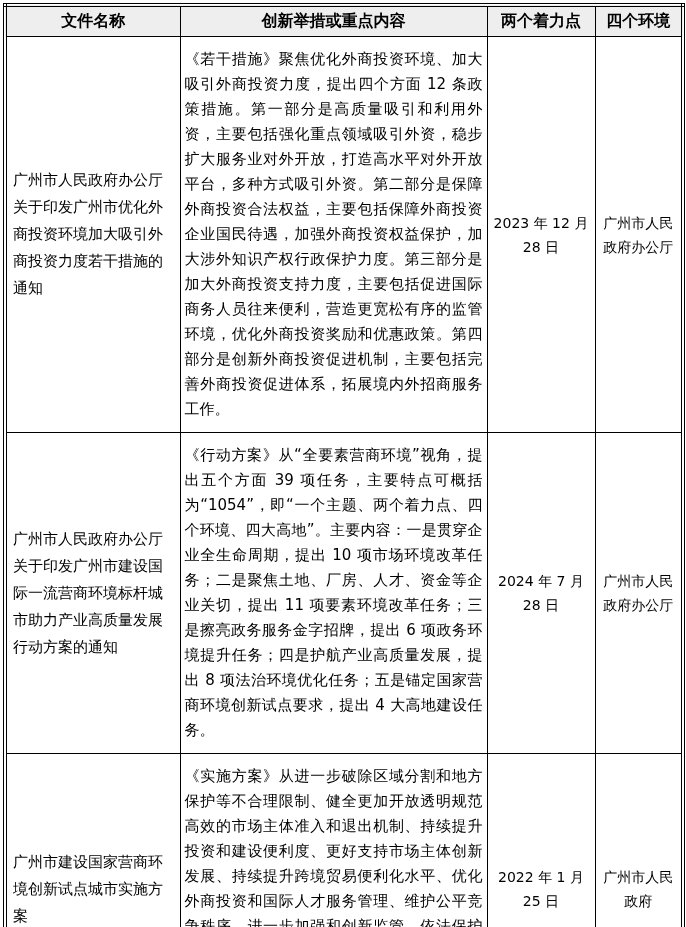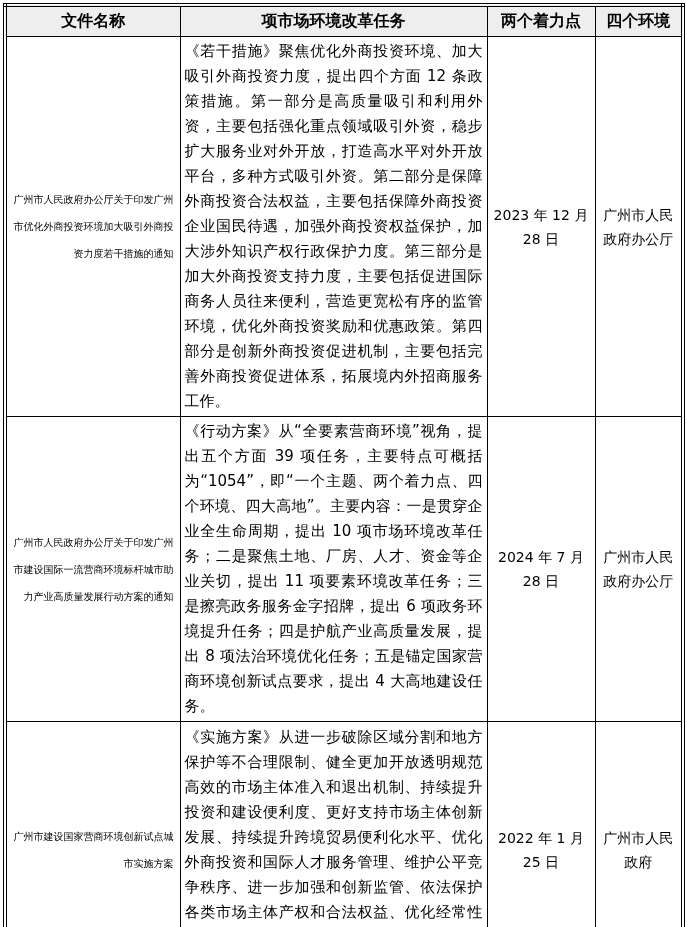--- a/index.html
+++ b/index.html
@@ -35,31 +35,31 @@
     font-size: 16px;
     text-align: center;
     padding: 4px 2px;
     height: 26px;
   }
   col.c-name { width: 175px; }
   col.c-content { width: 307px; }
   col.c-date { width: 108px; }
   col.c-unit { width: 88px; }
   td.cell-name {
-    font-size: 10px;
+    font-size: 15px;
     line-height: 27px;
-    text-align: right;
+    text-align: left;
     padding: 12px 6px;
   }
   td.cell-content {
     font-size: 15px;
     line-height: 25px;
     text-align: justify;
     text-justify: inter-ideograph;
-    padding: 2px 4px;
+    padding: 10px 4px;
   }
   td.cell-date, td.cell-unit {
     font-size: 14px;
     line-height: 24px;
     text-align: center;
     padding: 14px 4px;
   }
   tr.row-1 { height: 348px; }
   tr.row-2 { height: 285px; }
   tr.row-3 { height: 258px; }
@@ -71,21 +71,21 @@
   <table class="doc-table">
     <colgroup>
       <col class="c-name">
       <col class="c-content">
       <col class="c-date">
       <col class="c-unit">
     </colgroup>
     <thead>
       <tr class="header-row">
         <th>文件名称</th>
-        <th>项市场环境改革任务</th>
+        <th>创新举措或重点内容</th>
         <th>两个着力点</th>
         <th>四个环境</th>
       </tr>
     </thead>
     <tbody>
       <tr class="row-1">
         <td class="cell-name">广州市人民政府办公厅关于印发广州市优化外商投资环境加大吸引外商投资力度若干措施的通知</td>
         <td class="cell-content">《若干措施》聚焦优化外商投资环境、加大吸引外商投资力度，提出四个方面 12 条政策措施。第一部分是高质量吸引和利用外资，主要包括强化重点领域吸引外资，稳步扩大服务业对外开放，打造高水平对外开放平台，多种方式吸引外资。第二部分是保障外商投资合法权益，主要包括保障外商投资企业国民待遇，加强外商投资权益保护，加大涉外知识产权行政保护力度。第三部分是加大外商投资支持力度，主要包括促进国际商务人员往来便利，营造更宽松有序的监管环境，优化外商投资奖励和优惠政策。第四部分是创新外商投资促进机制，主要包括完善外商投资促进体系，拓展境内外招商服务工作。</td>
         <td class="cell-date">2023 年 12 月 28 日</td>
         <td class="cell-unit">广州市人民政府办公厅</td>

